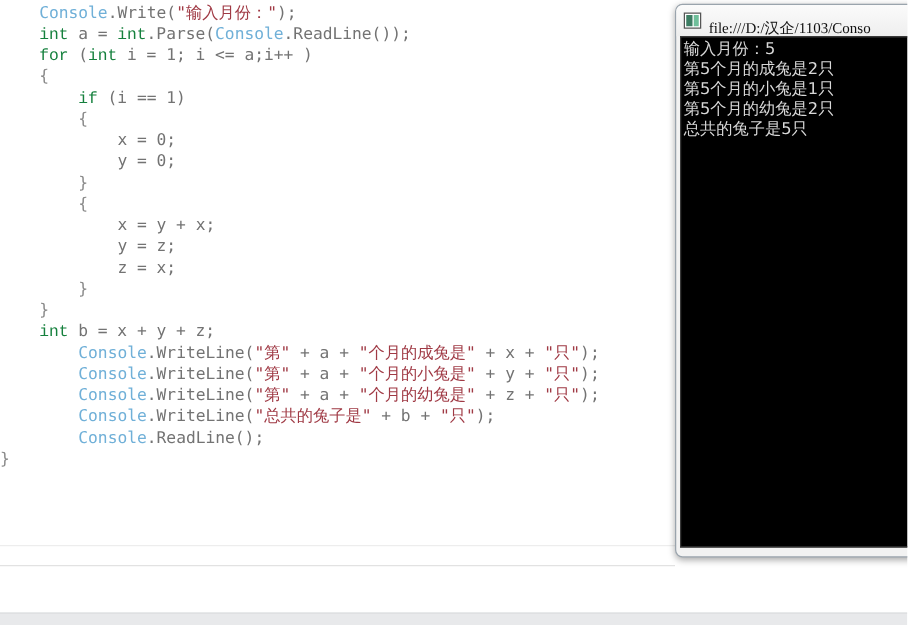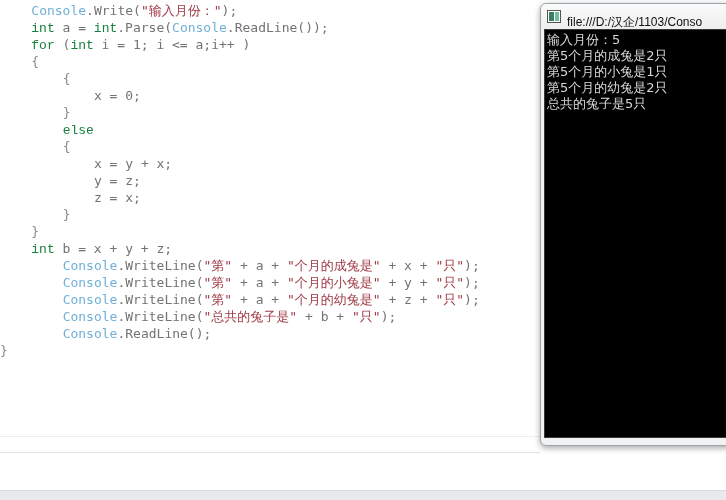--- a/index.html
+++ b/index.html
@@ -91,21 +91,21 @@
     background: #3d7d63;
   }
   #console-app-icon::after {
     content: "";
     position: absolute;
     left: 7px; top: 1px;
     width: 4px; height: 9px;
     background: #6fbf9a;
   }
   #console-title-text {
-    font-family: Liberation Sans, sans-serif;
+    font-family: Liberation Serif, serif;
     font-size: 12px;
     color: #101010;
     white-space: nowrap;
     overflow: hidden;
     margin-top: 12px;
   }
   #console-body {
     margin: 0 3px 4px 3px;
     height: 409px;
     background: #000000;
@@ -135,24 +135,25 @@
 <body>
 
 <div id="screen">
 
   <div id="editor">
     <div id="code-lines">
         <div class="code-line"><span>    </span><span class="cls">Console</span><span class="plain">.Write(</span><span class="str">"输入月份："</span><span class="plain">);</span></div>
         <div class="code-line"><span>    </span><span class="kw">int</span><span class="plain"> a = </span><span class="kw">int</span><span class="plain">.Parse(</span><span class="cls">Console</span><span class="plain">.ReadLine());</span></div>
         <div class="code-line"><span>    </span><span class="kw">for</span><span class="plain"> (</span><span class="kw">int</span><span class="plain"> i = 1; i &lt;= a;i++ )</span></div>
         <div class="code-line"><span>    </span><span class="brace">{</span></div>
+        <div class="code-line"><span>        </span><span class="kw">if</span><span class="plain"> (i == 1)</span></div>
         <div class="code-line"><span>        </span><span class="brace">{</span></div>
         <div class="code-line"><span>            </span><span class="plain">x = 0;</span></div>
+        <div class="code-line"><span>            </span><span class="plain">y = 0;</span></div>
         <div class="code-line"><span>        </span><span class="brace">}</span></div>
-        <div class="code-line"><span>        </span><span class="kw">else</span></div>
         <div class="code-line"><span>        </span><span class="brace">{</span></div>
         <div class="code-line"><span>            </span><span class="plain">x = y + x;</span></div>
         <div class="code-line"><span>            </span><span class="plain">y = z;</span></div>
         <div class="code-line"><span>            </span><span class="plain">z = x;</span></div>
         <div class="code-line"><span>        </span><span class="brace">}</span></div>
         <div class="code-line"><span>    </span><span class="brace">}</span></div>
         <div class="code-line"><span>    </span><span class="kw">int</span><span class="plain"> b = x + y + z;</span></div>
         <div class="code-line"><span>        </span><span class="cls">Console</span><span class="plain">.WriteLine(</span><span class="str">"第"</span><span class="plain"> + a + </span><span class="str">"个月的成兔是"</span><span class="plain"> + x + </span><span class="str">"只"</span><span class="plain">);</span></div>
         <div class="code-line"><span>        </span><span class="cls">Console</span><span class="plain">.WriteLine(</span><span class="str">"第"</span><span class="plain"> + a + </span><span class="str">"个月的小兔是"</span><span class="plain"> + y + </span><span class="str">"只"</span><span class="plain">);</span></div>
         <div class="code-line"><span>        </span><span class="cls">Console</span><span class="plain">.WriteLine(</span><span class="str">"第"</span><span class="plain"> + a + </span><span class="str">"个月的幼兔是"</span><span class="plain"> + z + </span><span class="str">"只"</span><span class="plain">);</span></div>

